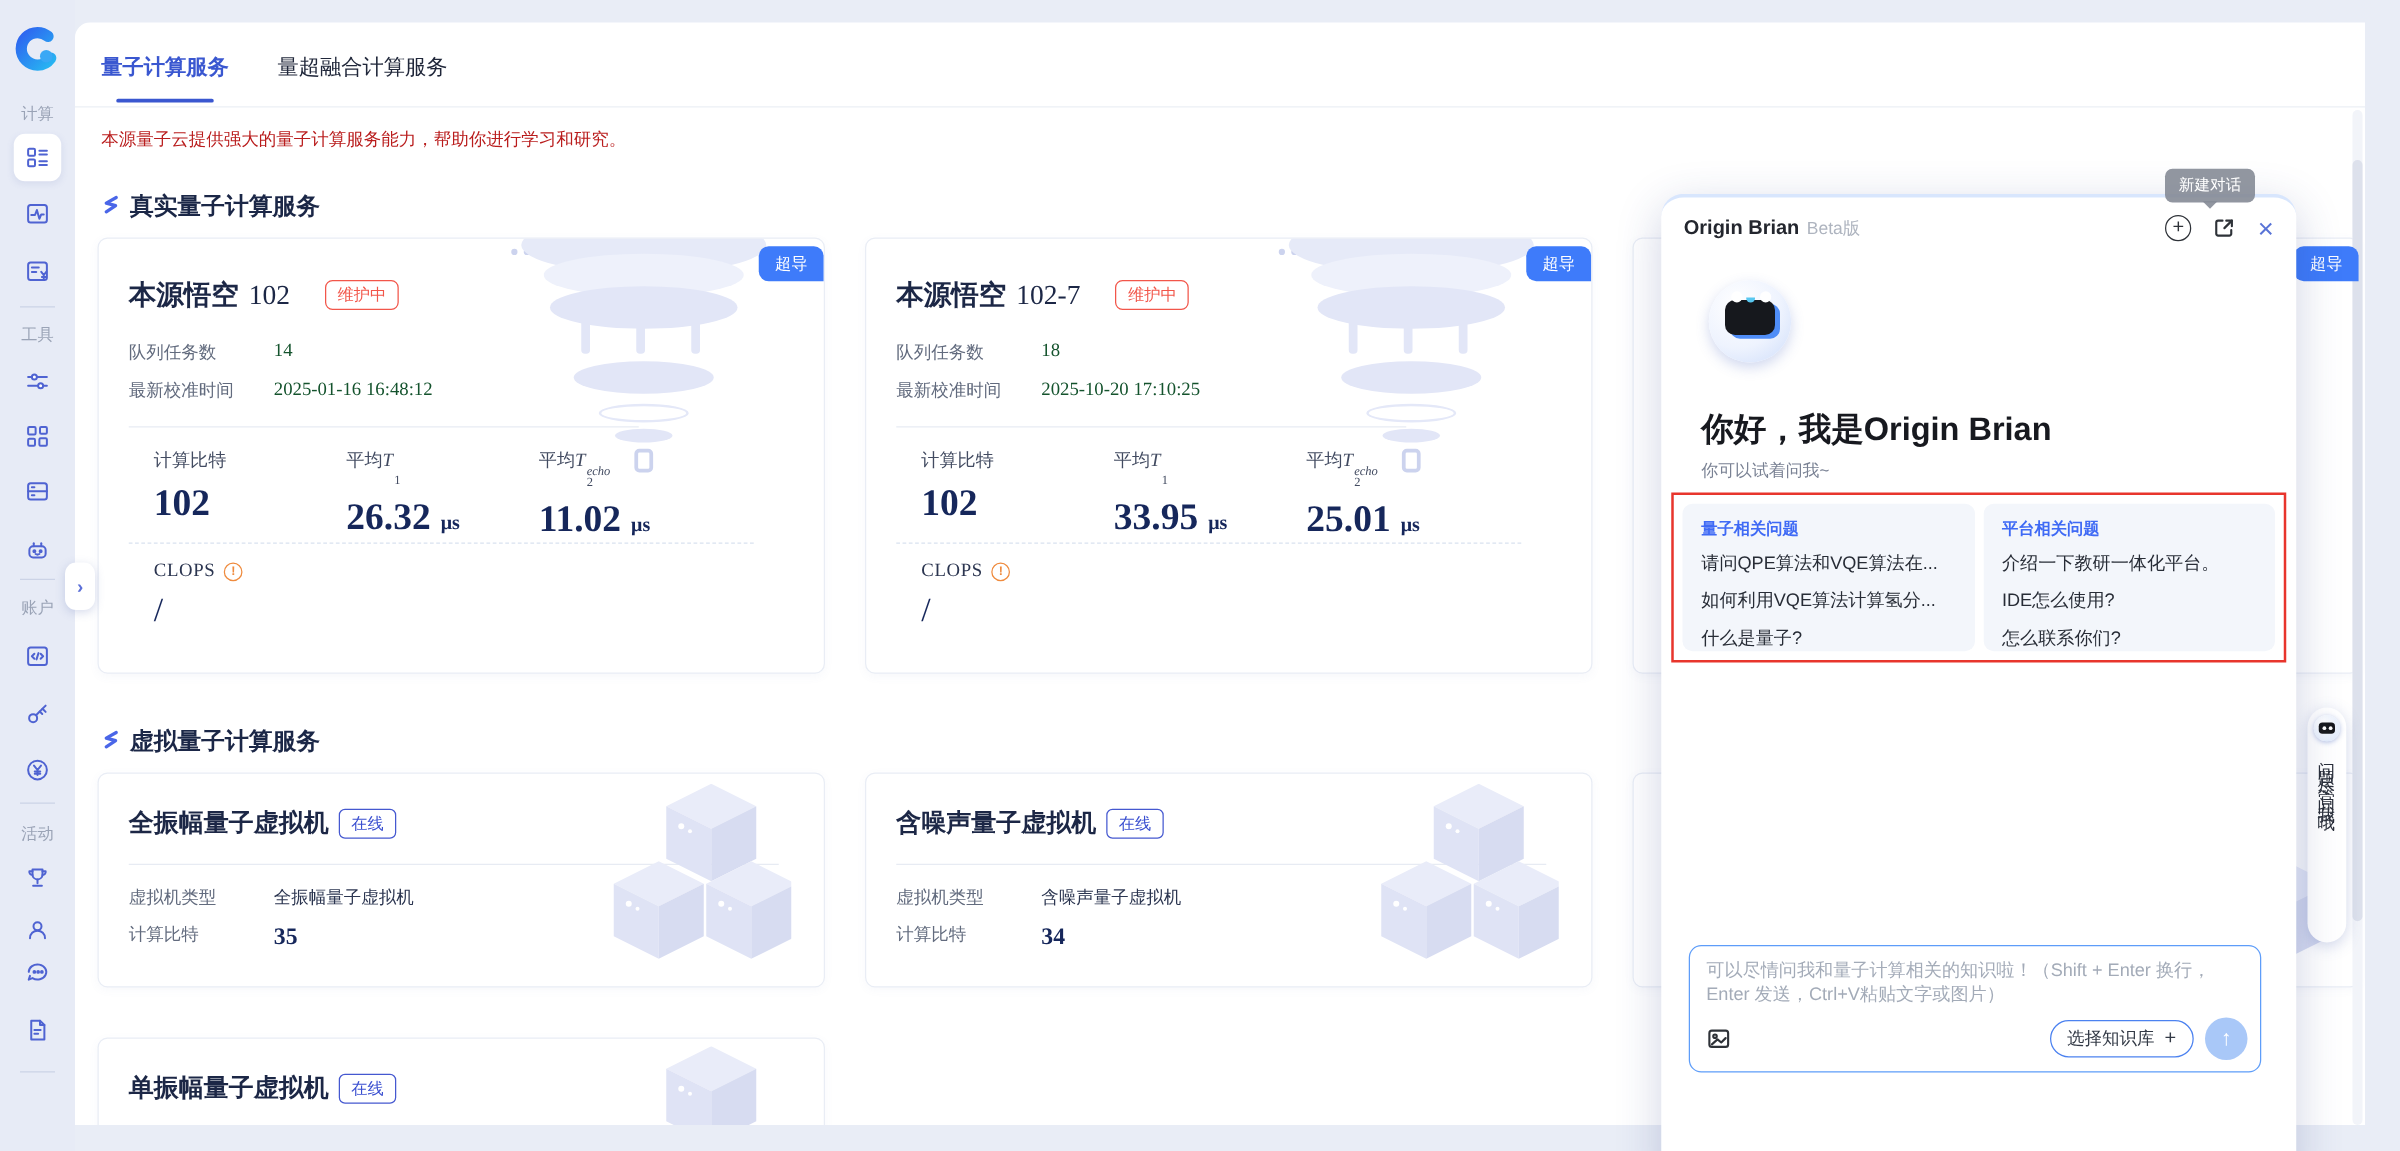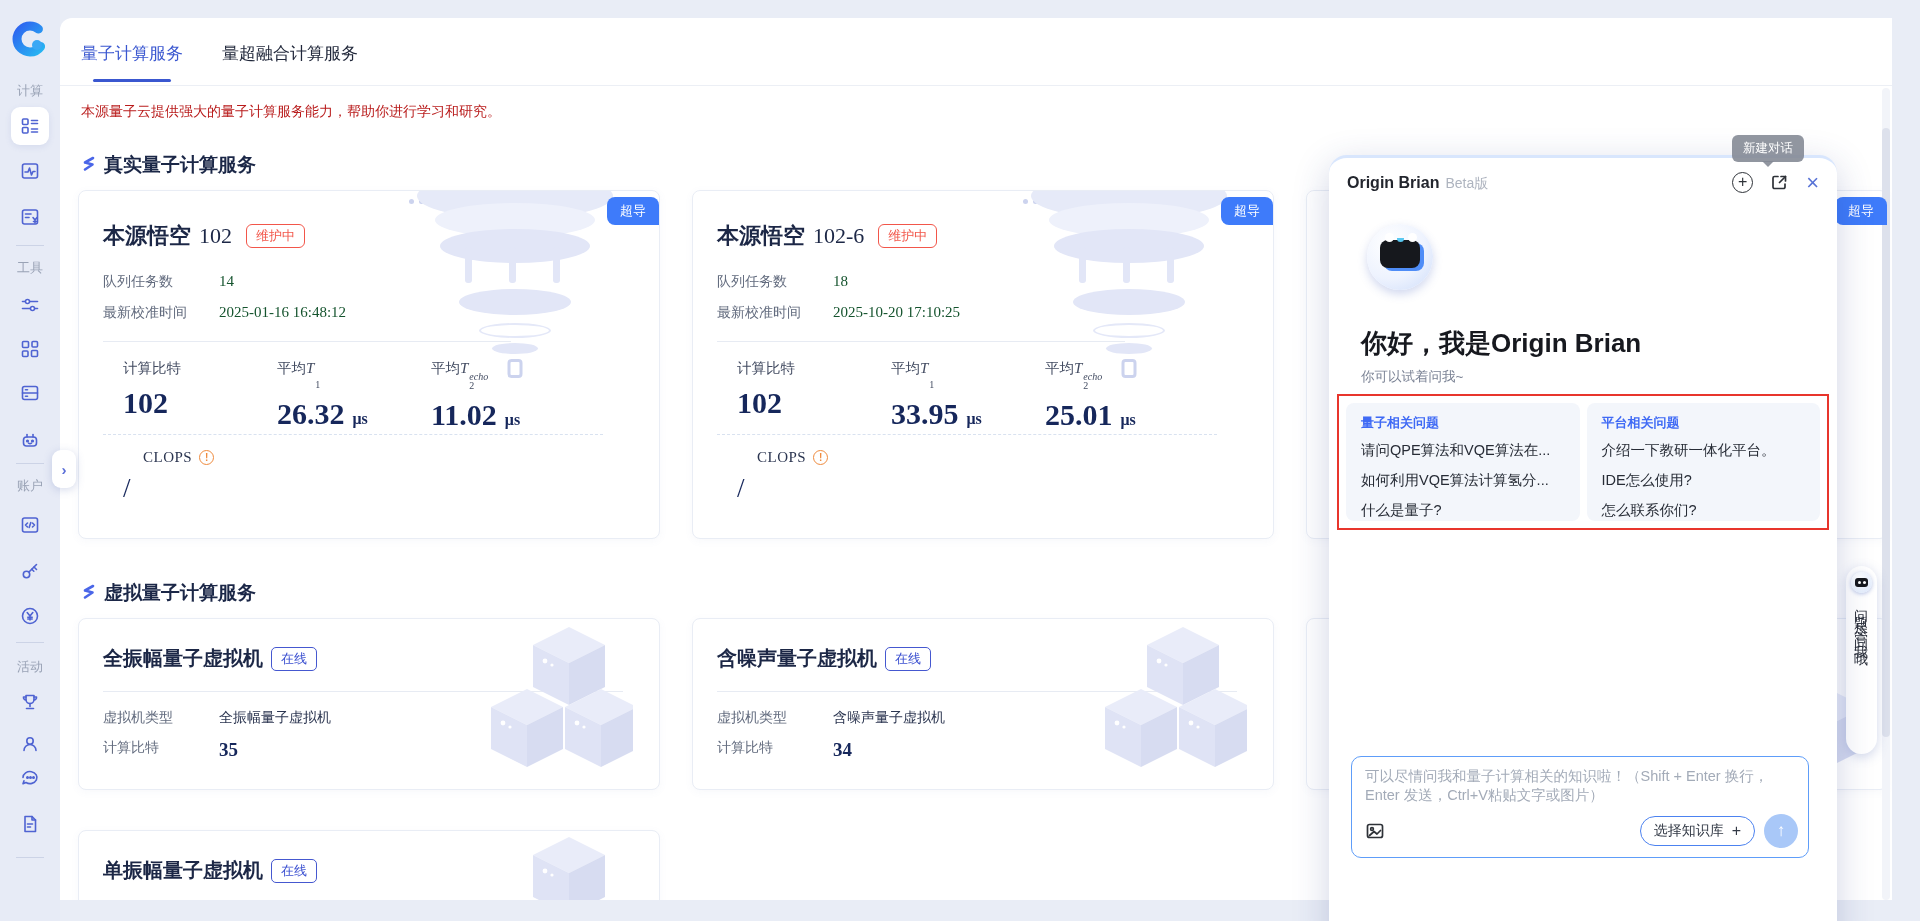--- a/index.html
+++ b/index.html
@@ -15,56 +15,56 @@
                display:flex; align-items:center; justify-content:center; border-radius:9px; cursor:pointer; }
   .side-icon.active { background:#ffffff; box-shadow:0 2px 6px rgba(90,110,180,.12); }
   .side-icon svg { stroke:#4f63d2; fill:none; stroke-width:1.6; stroke-linecap:round; stroke-linejoin:round; }
   .side-div { position:absolute; left:16px; width:28px; height:1px; background:#ccd3e6; }
 
   
   #main { position:absolute; left:60px; top:18px; width:1832px; height:882px; background:#ffffff;
           border-radius:12px 0 0 0; overflow:hidden; z-index:1; }
   #tabrow { position:absolute; left:0; top:0; width:100%; height:68px; border-bottom:1px solid #eceff5; }
   .tab { position:absolute; top:24px; font-size:17px; cursor:pointer; color:#20273a; font-weight:500;}
-  .tab.active { color:#3a57d0; font-weight:400; }
+  .tab.active { color:#3a57d0; font-weight:700; }
   .tab.active::after { content:""; position:absolute; left:50%; transform:translateX(-50%); bottom:-17px;
                        width:78px; height:3px; border-radius:2px; background:#3a57d0; }
   #intro { position:absolute; left:21px; top:85px; font-size:14px; color:#b91c1c; }
   .sect-head { position:absolute; left:21px; display:flex; align-items:center; gap:8px; }
   .sect-head .t { font-size:19px; font-weight:700; color:#1b2747; }
 
   
   .rcard { position:absolute; width:582px; height:349px; background:#fff; border:1px solid #e9edf5;
            border-radius:8px; box-shadow:0 2px 8px rgba(90,110,180,.05); overflow:hidden; cursor:pointer; }
   .corner-badge { position:absolute; top:6px; right:0; background:#3e7bfa; color:#fff; font-size:13px;
                   padding:5px 13px; border-radius:8px 8px 0 8px; z-index:4; }
   .rtitle { position:absolute; left:24px; top:30px; display:flex; align-items:center; gap:8px; z-index:2; }
   .rname { font-size:22px; font-weight:700; color:#1c2746; }
   .rmodel { font-size:22px; color:#1c2746; font-family:"Liberation Serif","DejaVu Serif",serif; }
-  .badge-red { margin-left:6px; border:1px solid #f2564a; color:#f2564a; font-size:13px; padding:2px 9px;
+  .badge-red { margin-left:20px; border:1px solid #f2564a; color:#f2564a; font-size:13px; padding:2px 9px;
                border-radius:6px; background:#fff; }
   .badge-blue { margin-left:8px; border:1px solid #4558d0; color:#3a4fd0; font-size:13px; padding:2px 9px;
                 border-radius:5px; background:#fff; }
   .info-row { position:absolute; left:24px; font-size:14px; color:#626b7e; z-index:2; }
   .info-row .ival { position:absolute; left:116px; color:#14532d; white-space:nowrap;
                     font-family:"Liberation Serif","DejaVu Serif",serif; font-size:15px; }
   .hr-solid { position:absolute; left:24px; top:150px; width:408px; height:1px; background:#e7ebf3; }
   .stat { position:absolute; top:168px; z-index:2; }
   .slabel { font-size:14.5px; color:#424b61; }
   .slabel .tsym { font-family:"Liberation Serif","DejaVu Serif",serif; font-style:italic; font-size:15px; }
   .subsup { display:inline-flex; flex-direction:column; vertical-align:-7px; margin-left:1px;
             font-family:"Liberation Serif","DejaVu Serif",serif; }
   .subsup .ssup { font-size:10px; line-height:8px; font-style:italic; }
   .subsup .ssub { font-size:10px; line-height:9px; }
   .sval { margin-top:8px; font-size:30px; font-weight:700; color:#16275b;
           font-family:"Liberation Serif","DejaVu Serif",serif; }
   .sunit { font-size:16px; margin-left:8px; font-weight:700; }
   .hr-dash { position:absolute; left:24px; top:243px; width:500px; border-top:1.5px dashed #d9e2f0; }
   .clops-row { position:absolute; left:44px; top:258px; display:flex; align-items:center; gap:7px; z-index:2; }
-  .clops-label { font-size:15px; color:#2b3550; font-family:"Liberation Serif","DejaVu Serif",serif; letter-spacing:.5px;margin-left:20px; }
+  .clops-label { font-size:15px; color:#2b3550; font-family:"Liberation Serif","DejaVu Serif",serif; letter-spacing:.5px; }
   .clops-info { width:15px; height:15px; border:1.6px solid #ef8b3e; color:#ef8b3e; border-radius:50%;
                 font-size:10px; font-weight:700; display:flex; align-items:center; justify-content:center; }
   .clops-val { position:absolute; left:44px; top:282px; font-size:27px; color:#16275b; z-index:2;
                font-family:"Liberation Serif","DejaVu Serif",serif; }
 
   
   .fridge { position:absolute; right:32px; top:0; width:224px; height:200px; z-index:1; }
   .fd { position:absolute; left:50%; transform:translateX(-50%); background:#e2e6f7; border-radius:50%; }
   .fd.d1 { width:196px; height:46px; top:-18px; background:#e6eaf8; }
   .fd.d1b{ width:160px; height:34px; top:12px; background:#eef1fb; }
@@ -377,21 +377,21 @@
         <span class="rod" style="left:62px"></span>
           <span class="rod" style="left:106px"></span>
           <span class="rod" style="left:150px"></span>
         <div class="fd d3"></div>
           <div class="fd d4"></div>
           <div class="fd d5"></div>
           <div class="fd box"></div>
       </div>
       <div class="rtitle">
         <span class="rname">本源悟空</span>
-        <span class="rmodel">102-6</span>
+        <span class="rmodel">102-7</span>
         <span class="badge-red">维护中</span>
       </div>
       <div class="info-row" style="top:82px">
         <span>队列任务数</span><span class="ival">18</span>
       </div>
       <div class="info-row" style="top:113px">
         <span>最新校准时间</span><span class="ival">2025-10-20 17:10:25</span>
       </div>
       <div class="hr-solid"></div>
       <div class="stat" style="left:44px">

